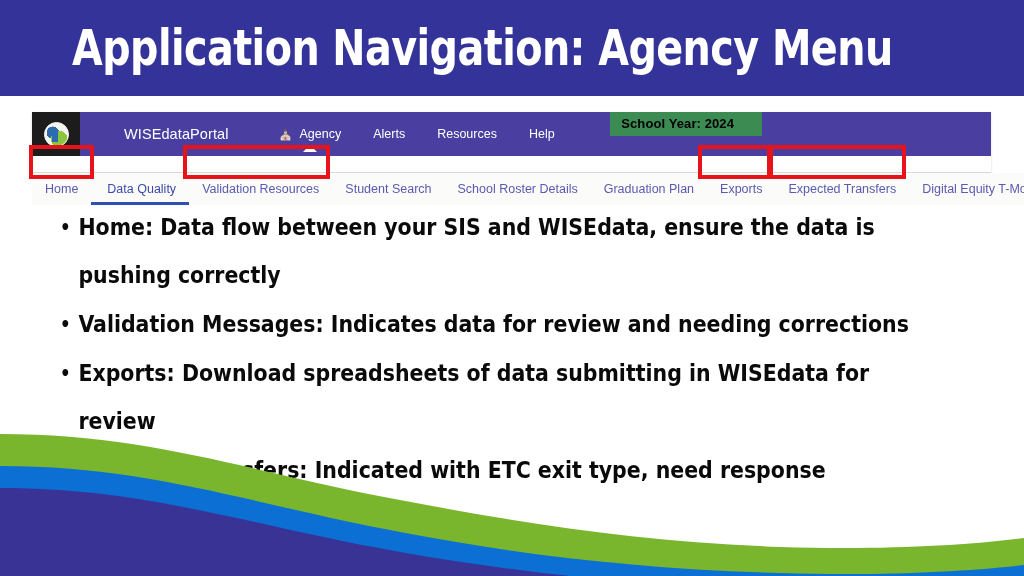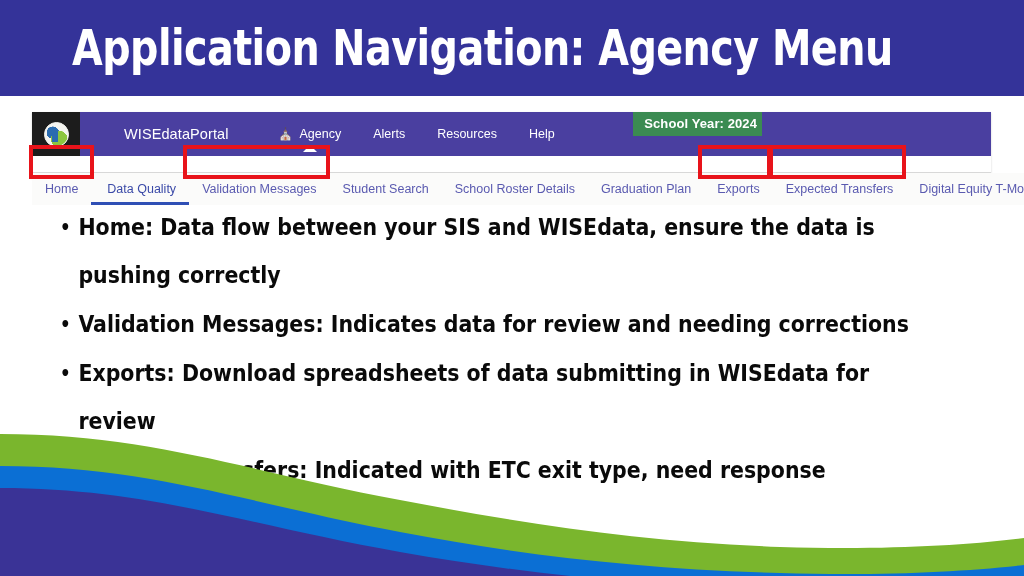--- a/index.html
+++ b/index.html
@@ -109,24 +109,24 @@
     left:50%; bottom:-1px;
     transform:translateX(-50%);
     border-left:7px solid transparent;
     border-right:7px solid transparent;
     border-bottom:7px solid #ffffff;
   }
   #school-year-badge {
     position:absolute;
     right:229px; top:0px;
     background:#3b8b52;
-    color:#ffffff;
+    color:#000000;
     font-size:13px;
     font-weight:bold;
-    padding:4px 5px 5px 11px;
+    padding:4px 28px 5px 11px;
     white-space:nowrap;
     letter-spacing:0.1px;
   }
 
   #portal-tabs {
     position:relative;
     height:33px;
     background:#f4f4f2;
     display:flex;
     align-items:stretch;
@@ -230,21 +230,21 @@
     </div>
 
     <div id="portal-tabs">
       <div class="portal-tab">
         <span>Home</span>
       </div>
       <div class="portal-tab tab-active">
         <span>Data Quality</span>
       </div>
       <div class="portal-tab">
-        <span>Validation Messages</span>
+        <span>Validation Resources</span>
       </div>
       <div class="portal-tab">
         <span>Student Search</span>
       </div>
       <div class="portal-tab">
         <span>School Roster Details</span>
       </div>
       <div class="portal-tab">
         <span>Graduation Plan</span>
       </div>

